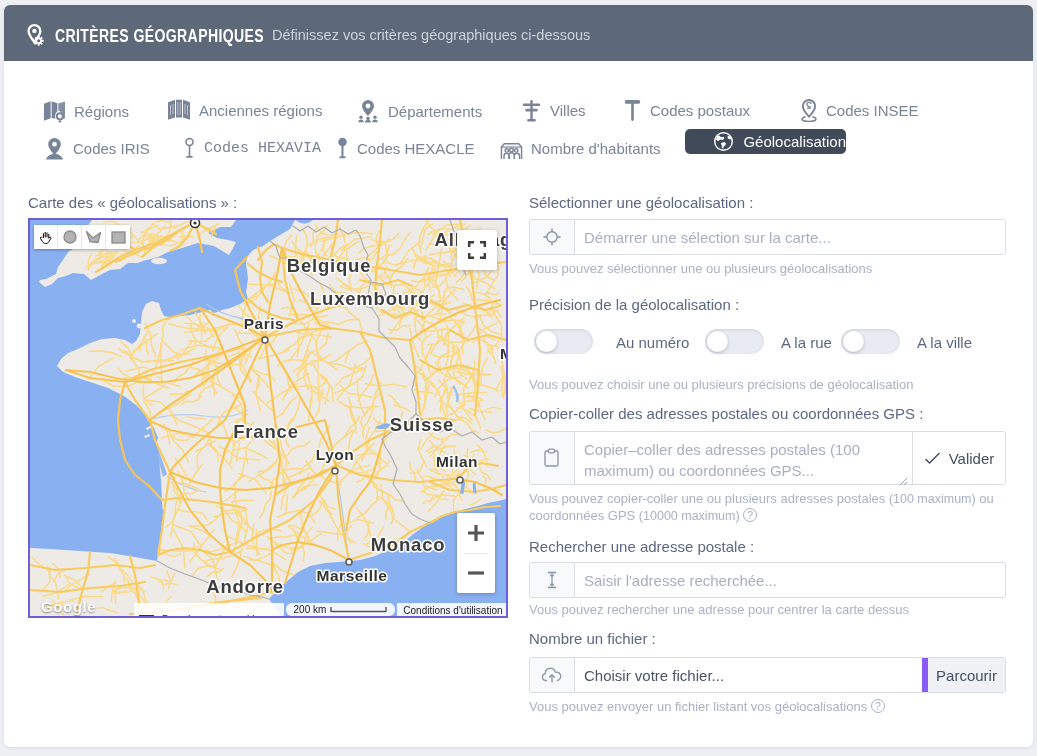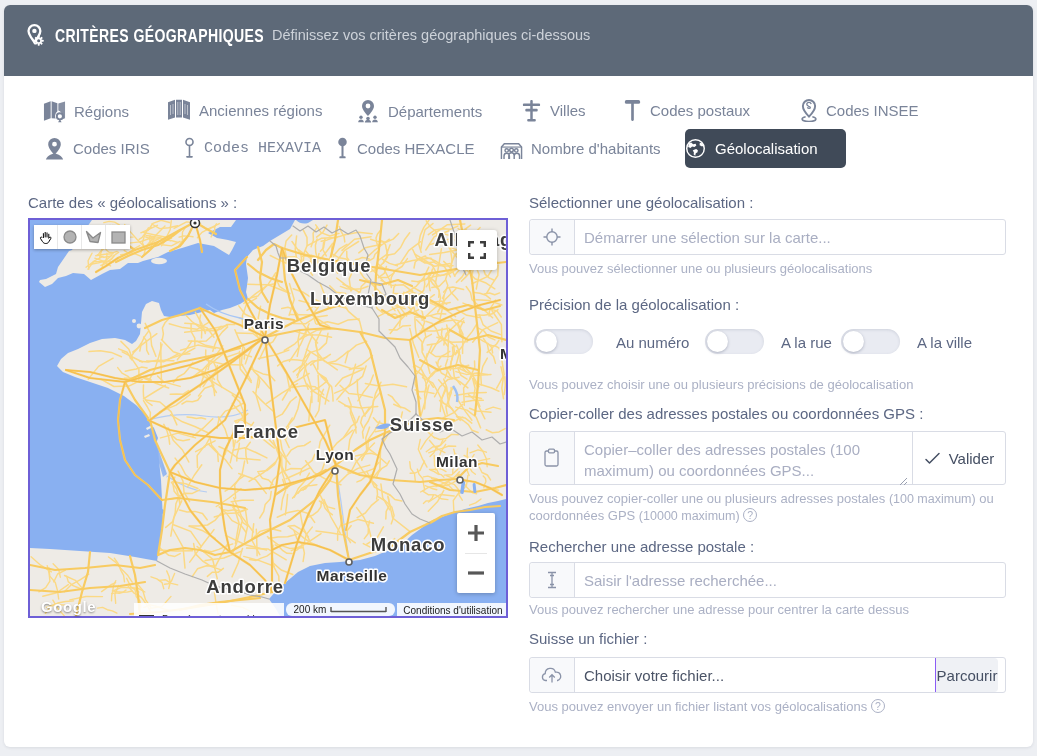--- a/index.html
+++ b/index.html
@@ -1,31 +1,31 @@
 <!DOCTYPE html>
 <html lang="fr"><head>
 <meta charset="utf-8">
 <style>
   * { box-sizing: border-box; margin:0; padding:0; }
   html,body { width:1037px; height:756px; overflow:hidden; }
   body { background:#edeff3; font-family:"Liberation Sans", sans-serif; position:relative; }
   .card { position:absolute; left:4px; top:5px; width:1029px; height:742px; background:#fff;
           border-radius:6px; box-shadow:0 1px 3px rgba(40,50,70,.10); }
-  .hdr { position:absolute; left:0; top:0; width:100%; height:71px; background:#5d6978;
+  .hdr { position:absolute; left:0; top:0; width:100%; height:56px; background:#5d6978;
          border-radius:6px 6px 0 0; display:flex; align-items:center; }
   .hdr .icon { position:absolute; left:23px; top:19px; width:17px; height:23px; }
   .hdr .title { position:absolute; left:51px; top:21px; color:#fff; font-size:18px; font-weight:bold;
                 letter-spacing:.5px; transform:scaleX(.78); transform-origin:0 0; white-space:nowrap; }
   .hdr .sub { position:absolute; left:268px; top:22px; color:#cdd2d9; font-size:14.5px; white-space:nowrap; }
 
   .tab { position:absolute; display:flex; align-items:center; color:#7a8499; font-size:15px; white-space:nowrap; }
   .tab svg { flex:0 0 auto; }
   .tab .t { margin-left:8px; }
-  .tabsel { position:absolute; left:685px; top:129px; width:161px; height:39px; background:#404a58;
-            border-radius:5px; display:flex; align-items:center; justify-content:flex-start; color:#fff; font-size:15px; }
+  .tabsel { position:absolute; left:685px; top:129px; width:161px; height:25px; background:#404a58;
+            border-radius:5px; display:flex; align-items:center; justify-content:flex-end; color:#fff; font-size:15px; }
   .tabsel .t { margin-left:9px; }
 
   .lbl { position:absolute; color:#5c6783; font-size:15px; white-space:nowrap; }
   .help { position:absolute; color:#abb1c5; font-size:13px; white-space:nowrap; }
 
   .inprow { position:absolute; left:529px; width:477px; height:36px; border:1px solid #d9dce5; border-radius:3px;
             background:#fff; display:flex; }
   .ibox { width:45px; border-right:1px solid #d9dce5; background:#f8f9fb; border-radius:4px 0 0 4px;
           display:flex; align-items:center; justify-content:center; color:#8a93a8; }
   .ph { align-self:center; margin-left:9px; color:#a9aec2; font-size:15px; white-space:nowrap; }
@@ -1060,29 +1060,29 @@
 <div class="inprow" style="top:562px;">
   <div class="ibox">
     <svg width="14" height="20" viewBox="0 0 14 20" fill="none" stroke="#8a93a8" stroke-width="1.3">
       <path d="M3 2.5h8M3 17.5h8M7 2.5v15M5 5.5h4M5 14.5h4"></path>
     </svg>
   </div>
   <div class="ph">Saisir l'adresse recherchée...</div>
 </div>
 <div class="help" style="left:529px; top:602px;">Vous pouvez rechercher une adresse pour centrer la carte dessus</div>
 
-<div class="lbl" style="left:529px; top:630px;">Suisse un fichier :</div>
+<div class="lbl" style="left:529px; top:630px;">Nombre un fichier :</div>
 <div class="inprow" style="top:657px;">
   <div class="ibox">
     <svg width="22" height="18" viewBox="0 0 22 18" fill="none" stroke="#8a93a8" stroke-width="1.3">
       <path d="M6 14.5H4.5A3.5 3.5 0 0 1 4.2 7.6 5.2 5.2 0 0 1 14.4 6.2 4.2 4.2 0 0 1 16.5 14.5H16"></path>
       <path d="M11 16.5V9M8.2 11.5L11 8.7l2.8 2.8"></path>
     </svg>
   </div>
   <div class="ph dark">Choisir votre fichier...</div>
-  <div class="btn" style="position:absolute; right:7px; top:0; width:63px; height:100%; border-left:1px solid #8b5cf6; background:#eff1f5; border-radius:0 4px 4px 0;">Parcourir</div>
+  <div class="btn" style="position:absolute; right:0; top:0; width:83px; height:100%; border-left:6px solid #8b5cf6; background:#eff1f5; border-radius:0 4px 4px 0;">Parcourir</div>
 </div>
 <div class="help" style="left:529px; top:699px;">Vous pouvez envoyer un fichier listant vos géolocalisations <span class="qm">?</span></div>
 
 <style>
  .qm { display:inline-block; width:14px; height:14px; border:1px solid #abb1c5; border-radius:50%;
        font-size:10.5px; text-align:center; line-height:13px; vertical-align:1px; }
 </style>
 
 </body></html>

